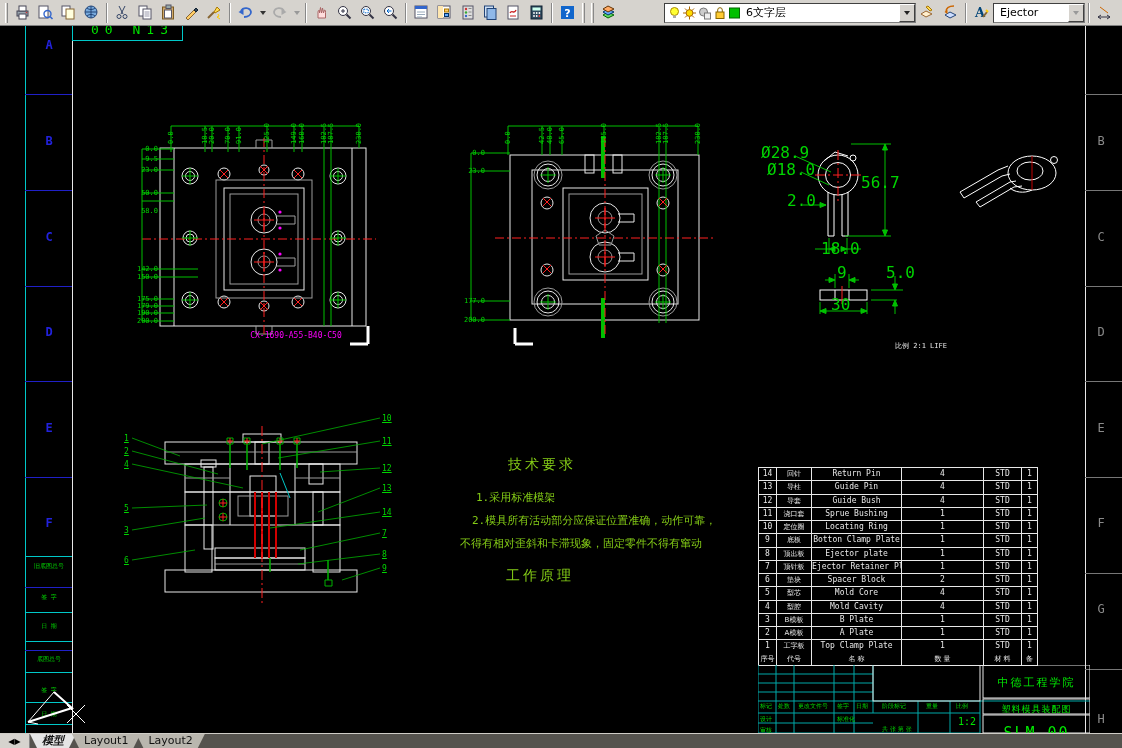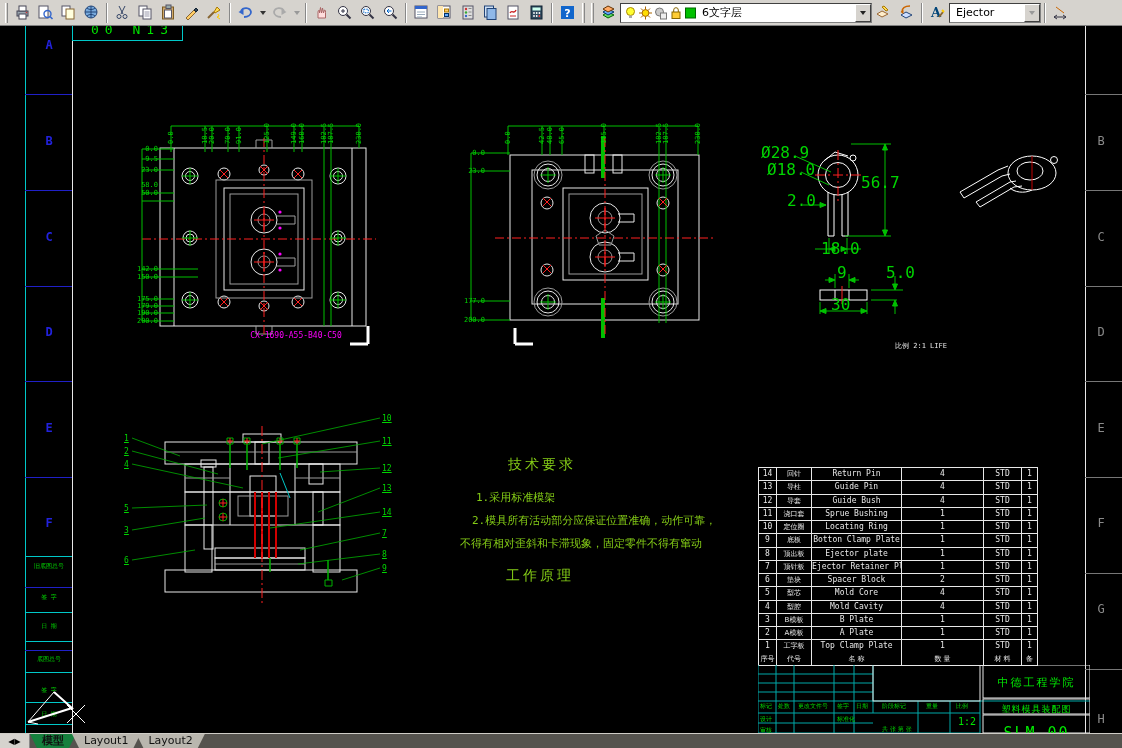--- a/index.html
+++ b/index.html
@@ -77,21 +77,21 @@
   .tb-small { position:absolute; color:#00d400; font-size:6px; line-height:7px; white-space:nowrap; font-family:"DejaVu Sans",sans-serif; }
   #tb-scale { position:absolute; color:#00e800; font-size:10px; }
 
   
   #tabbar { position:absolute; left:0; top:733px; width:1122px; height:15px; background:#55534e;
     border-top:1px solid #cfcdc7; display:flex; align-items:stretch; }
   #tab-nav { width:30px; background:#d6d3ce; border-right:1px solid #888; display:flex; align-items:center; justify-content:center;
     font-size:8px; color:#000; }
   .tab { padding:0 12px; font-size:11px; line-height:14px; color:#111; background:#b9b6ae;
     clip-path:polygon(0 0,100% 0,calc(100% - 7px) 100%,7px 100%); margin-right:-4px; }
-  .tab.active { background:#15803d; font-weight:bold; }
+  .tab.active { background:#e5e5e5; font-weight:bold;font-style:italic; }
 
   #ucs-icon { position:absolute; left:24px; top:660px; }
   #crosshair { position:absolute; left:66px; top:678px; }
 </style>
 </head>
 <body>
 
 <div id="app">
 
   <div id="toolbar">
@@ -265,21 +265,21 @@
       </span>
     <span class="grip"></span>
       <span class="grip"></span>
     <span class="tbtn">
         <svg width="17" height="17">
           <path d="M3,11l5,3 6-3-6-3z" fill="#6d6" stroke="#060"></path>
           <path d="M3,8l5,3 6-3-6-3z" fill="#6af" stroke="#036"></path>
           <path d="M3,5l5,3 6-3-6-3z" fill="#fa6" stroke="#630"></path>
         </svg>
       </span>
-    <div class="combo" style="width:252px;">
+    <div class="combo" style="width:252px;margin-left:44px;">
       <span class="cico">
           <svg width="15" height="16">
             <circle cx="7.5" cy="6.5" r="4" fill="#ff3" stroke="#a80"></circle>
             <rect x="6" y="10.5" width="3" height="2.5" fill="#aaa"></rect>
           </svg>
         </span>
       <span class="cico">
           <svg width="15" height="16">
             <circle cx="7.5" cy="8" r="3.4" fill="#fd0" stroke="#a60"></circle>
             <path d="M7.5,1.5v3M7.5,11.5v3M1,8h3M11,8h3M3,3.5l2,2M10,10.5l2,2M12,3.5l-2,2M5,10.5l-2,2" stroke="#a60"></path>
@@ -453,21 +453,21 @@
           <circle cx="152" cy="142" r="1.6"></circle>
             <circle cx="152" cy="158" r="1.6"></circle>
         </g>
         <path d="M222,232H240 M240,214V232" stroke="#fff" stroke-width="3" fill="none"></path>
       </svg>
       <div>
           <span class="dimh" style="top: 34px;">0.0</span>
           <span class="dimh" style="top: 44px;">9.5</span>
           <span class="dimh" style="top: 55px;">23.0</span>
           <span class="dimh" style="top: 78px;">50.0</span>
-          <span class="dimh" style="top: 70px;">58.0</span>
+          <span class="dimh" style="top: 96px;">58.0</span>
           <span class="dimh" style="top: 154px;">142.0</span>
           <span class="dimh" style="top: 162px;">150.0</span>
           <span class="dimh" style="top: 184px;">175.0</span>
           <span class="dimh" style="top: 191px;">179.0</span>
           <span class="dimh" style="top: 198px;">190.0</span>
           <span class="dimh" style="top: 206px;">200.0</span>
         </div>
       <div>
           <span class="dimv" style="left: 40px;">0.0</span>
           <span class="dimv" style="left: 74px;">18.5</span>

